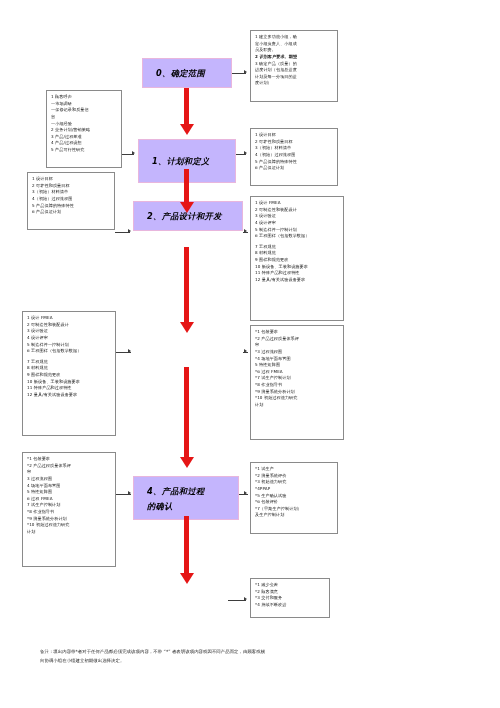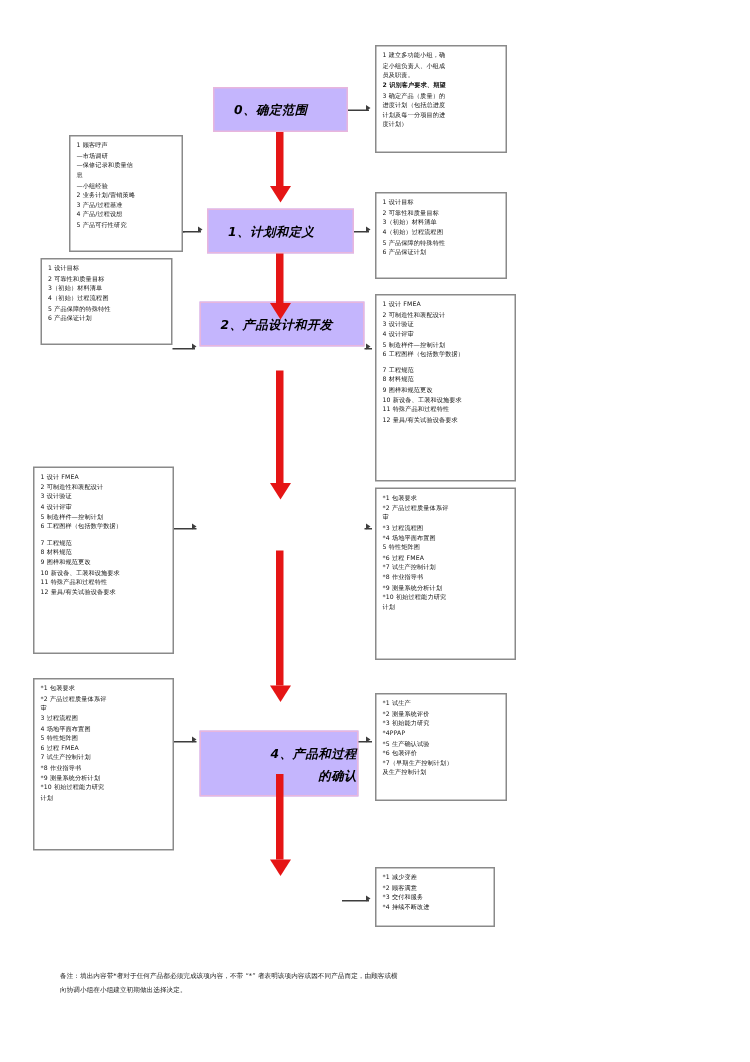--- a/index.html
+++ b/index.html
@@ -50,26 +50,26 @@
     font-size:4.4px;line-height:1.95;color:#1a1a1a;letter-spacing:.05px;
   }
 </style>
 </head>
 <body>
 
 <div class="canvas">
 
   <div class="stage" style="left:142px;top:58px;width:90px;height:30px;">0、确定范围</div>
 
-  <div class="stage" style="left:138px;top:139px;width:98px;height:30px;">1、计划和定义</div>
+  <div class="stage" style="left:138px;top:139px;width:98px;height:44px;">1、计划和定义</div>
 
   <div class="stage" style="left:133px;top:201px;width:110px;height:30px;">2、产品设计和开发</div>
 
 
-  <div class="stage two-line" style="left:133px;top:487px;width:106px;height:44px;text-align:right;">
+  <div class="stage two-line" style="left:133px;top:476px;width:106px;height:44px;">
     <div>4、产品和过程</div>
     <div>的确认</div>
   </div>
 
 
   <div class="redbar" style="left:184px;top:88px;height:36px;"></div>
   <div class="redhead" style="left:179.5px;top:124px;"></div>
 
   <div class="redbar" style="left:184px;top:169px;height:33px;"></div>
   <div class="redhead" style="left:179.5px;top:202px;"></div>

